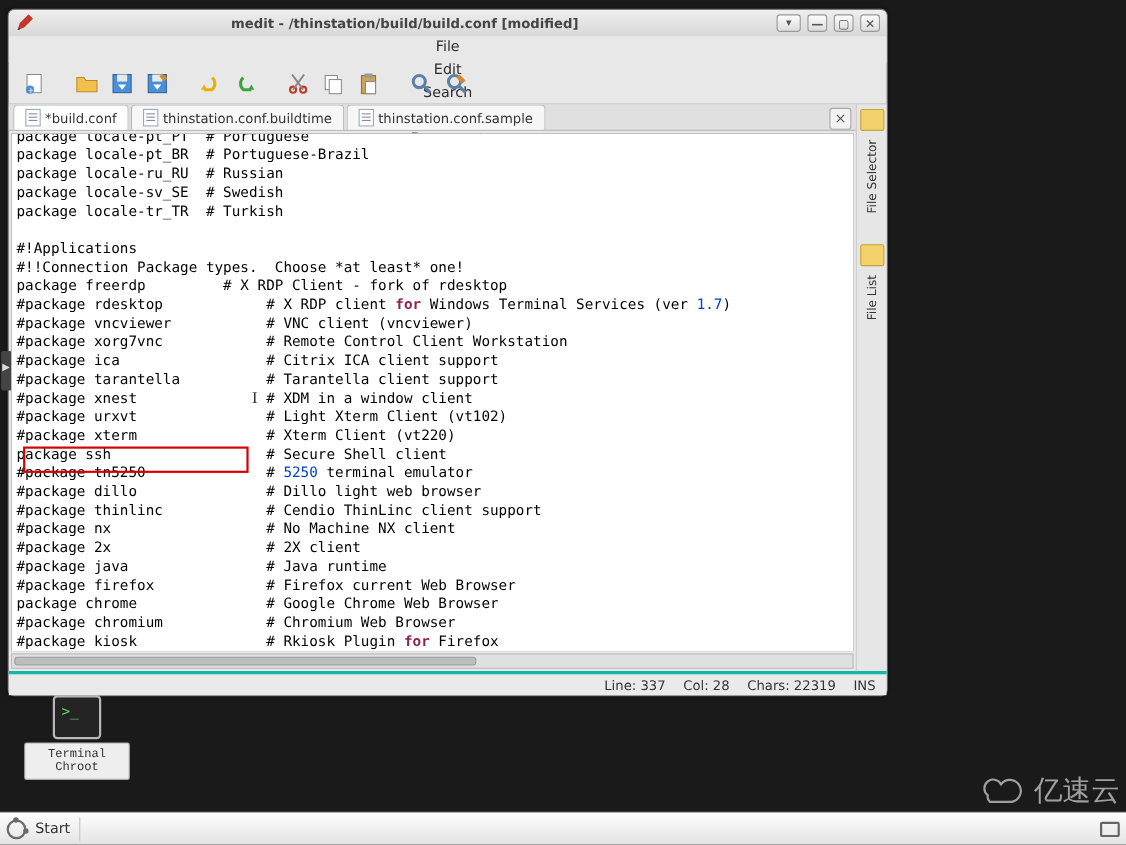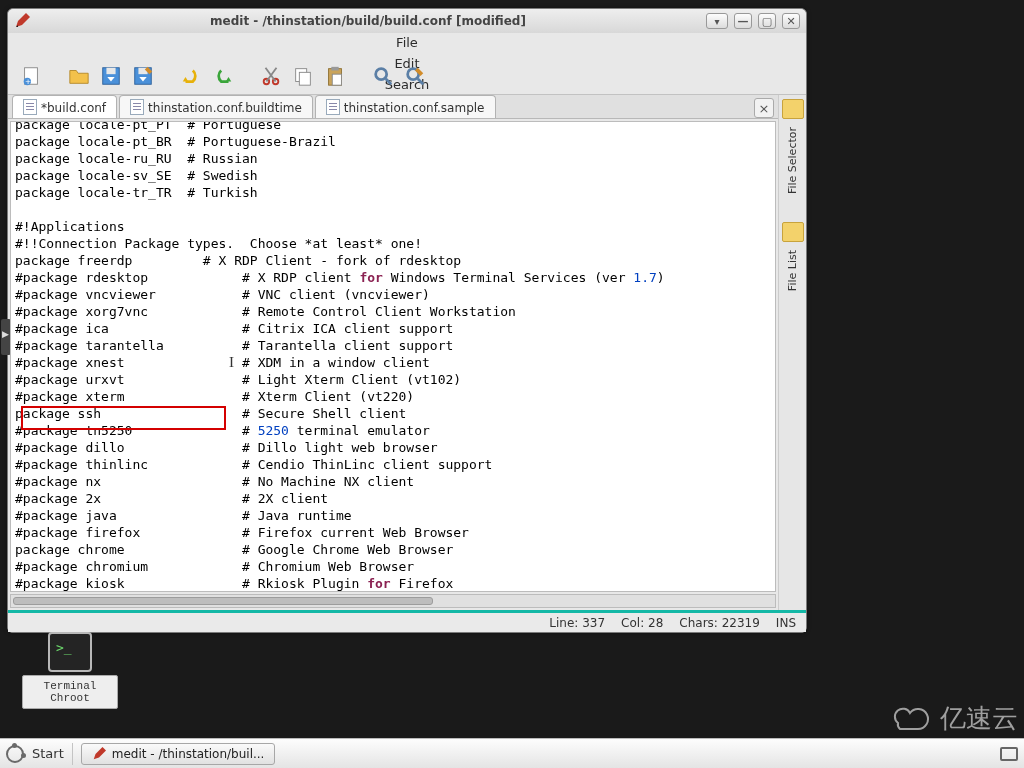--- a/index.html
+++ b/index.html
@@ -373,22 +373,16 @@
   <svg viewBox="0 0 48 30">
       <path d="M10 22a8 8 0 1 1 12-10 10 10 0 1 1 8 16H12a6 6 0 0 1-2-6z" fill="none" stroke="#d8d8d8" stroke-width="2"></path>
     </svg>
   <span>亿速云</span>
 </div>
 
 <div class="taskbar">
   <div class="orb"></div>
   <div class="start-text">Start</div>
   <div class="sep"></div>
-  <div class="task-item">
-    <svg class="pen" viewBox="0 0 16 16">
-        <path d="M2 14 L4 8 L12 0 L16 4 L8 12 L2 14 Z" fill="#c0392b"></path>
-      </svg>
-    <span>medit - /thinstation/buil...</span>
-  </div>
   <div class="tray">
     <div class="screen"></div>
   </div>
 </div>
 
 </body></html>

